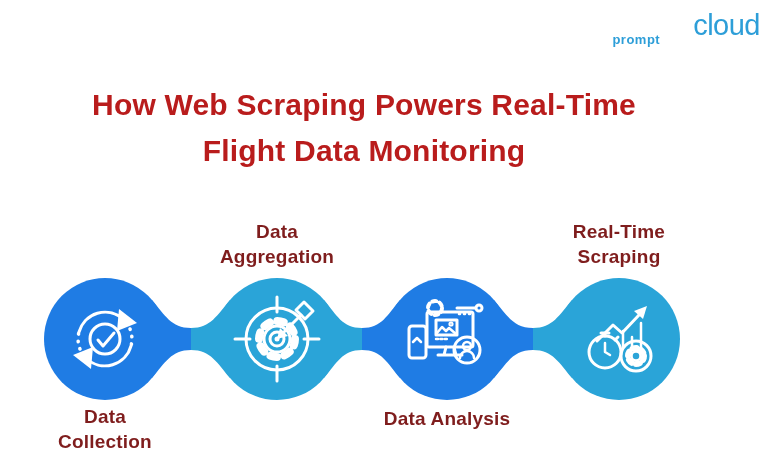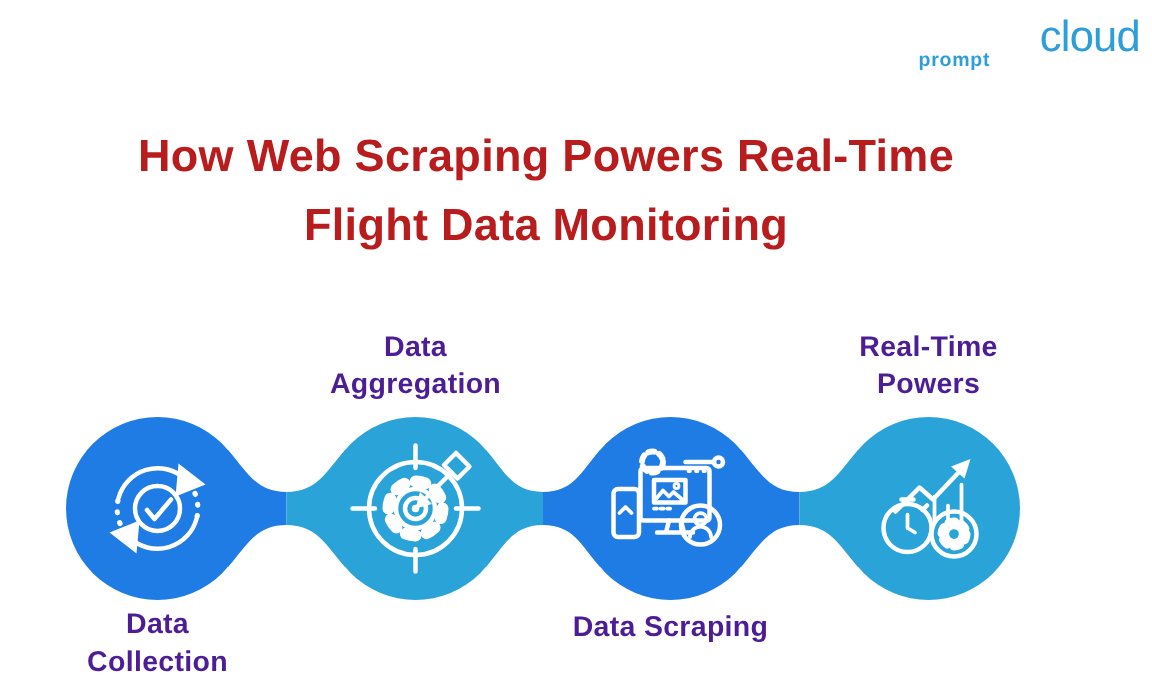--- a/index.html
+++ b/index.html
@@ -34,21 +34,21 @@
     color:#b91c1c;
     white-space:pre-line;
     letter-spacing:0.2px;
   }
 
   
   .step-label{
     position:absolute;width:220px;
     text-align:center;
     font-size:19px;line-height:25px;font-weight:700;
-    color:#4c1d95;
+    color:#7f1d1d;
     white-space:pre-line;
     letter-spacing:0.2px;
   }
   .lbl-1{left:-5px;top:404px;}
   .lbl-2{left:167px;top:219px;}
   .lbl-3{left:337px;top:406px;}
   .lbl-4{left:509px;top:219px;}
 
   
   .chain{position:absolute;left:0;top:278px;width:768px;height:124px;}
@@ -62,24 +62,24 @@
     <div class="logo-top">prompt</div>
     <div class="logo-bottom">cloud</div>
   </div>
 
   <h1 class="title">How Web Scraping Powers Real-Time
 Flight Data Monitoring</h1>
 
   <div class="step-label lbl-2">Data
 Aggregation</div>
   <div class="step-label lbl-4">Real-Time
-Powers</div>
+Scraping</div>
   <div class="step-label lbl-1">Data
 Collection</div>
-  <div class="step-label lbl-3">Data Scraping</div>
+  <div class="step-label lbl-3">Data Analysis</div>
 
   <svg class="chain" viewBox="0 0 768 124" xmlns="http://www.w3.org/2000/svg">
 
     <g fill="#1f7ce4">
       <circle cx="105" cy="61" r="61"></circle>
       <path d="M152,22 C165,37 171,50 191,50 L191,72 C171,72 165,85 152,100 Z"></path>
       <g transform="translate(105,61)" fill="none" stroke="#ffffff" stroke-width="3" stroke-linecap="round" stroke-linejoin="round">
         <circle r="15"></circle>
         <path d="M-7,1 L-2,7 L9,-6"></path>
         <path d="M-26,-7 A27,27 0 0 1 18,-20"></path>

